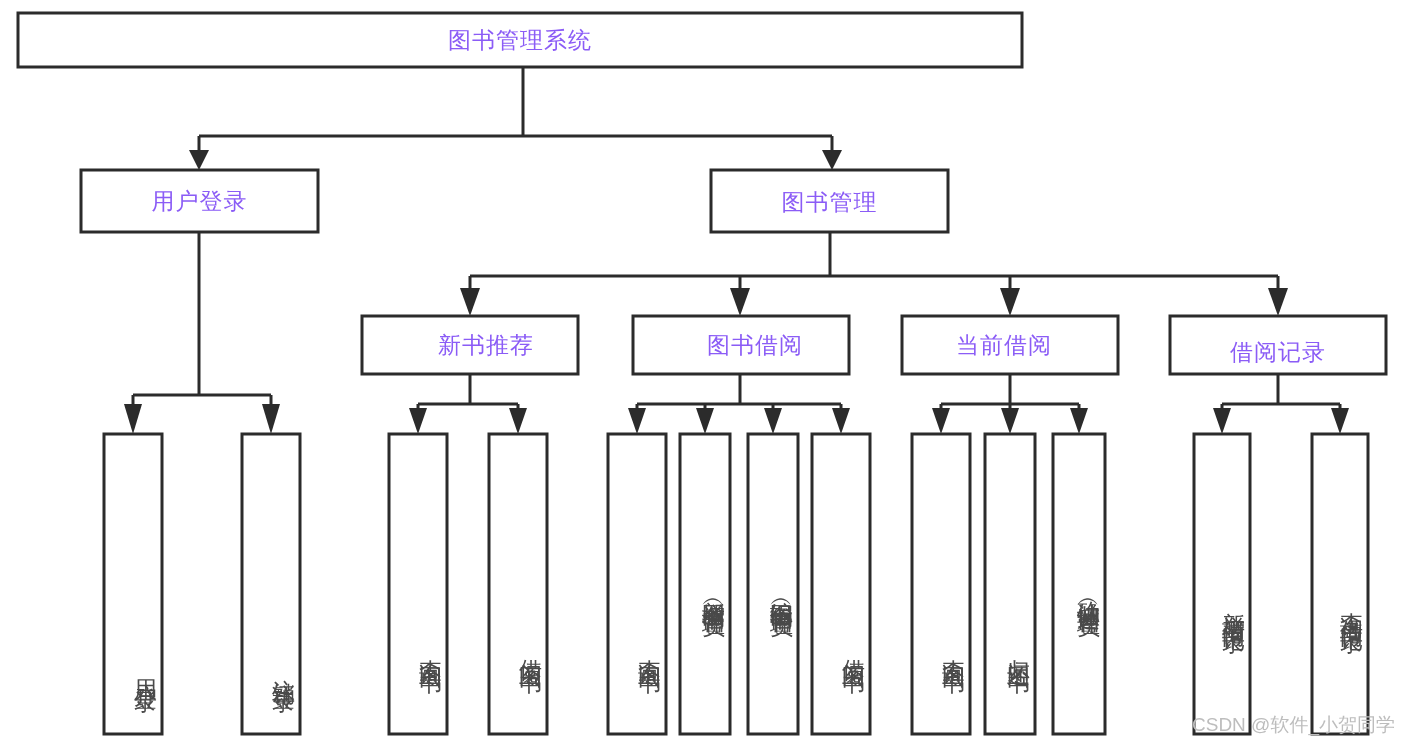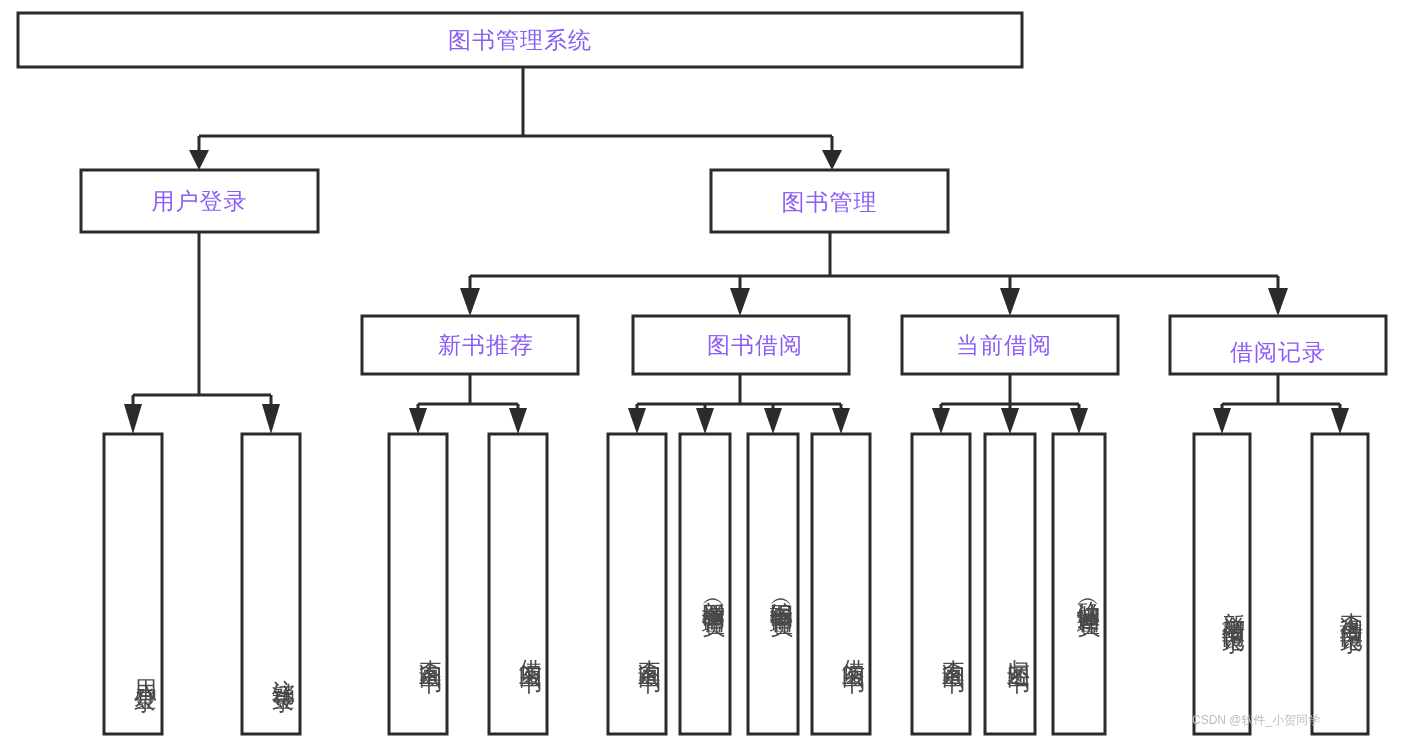--- a/index.html
+++ b/index.html
@@ -61,21 +61,21 @@
     writing-mode: vertical-rl;
     text-orientation: upright;
     letter-spacing: 4px;
     white-space: nowrap;
     pointer-events: none;
   }
   .watermark {
     position: absolute;
     left: 1192px;
     top: 712px;
-    font-size: 12px;
+    font-size: 19px;
     color: #bdbdbd;
     white-space: nowrap;
     pointer-events: none;
   }
 </style>
 </head>
 <body>
 
 <div id="diagram-root">
 

